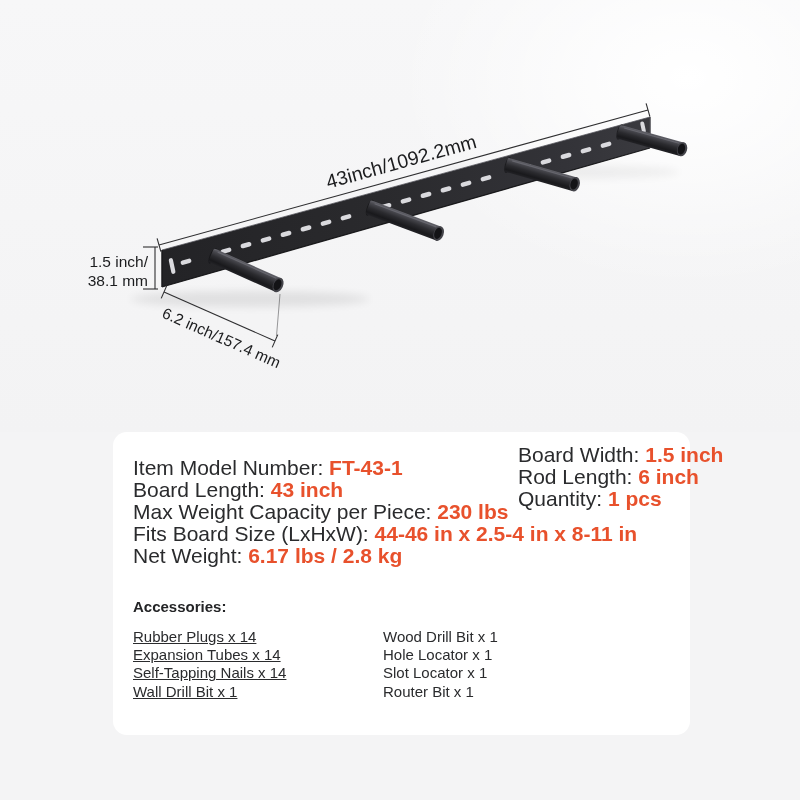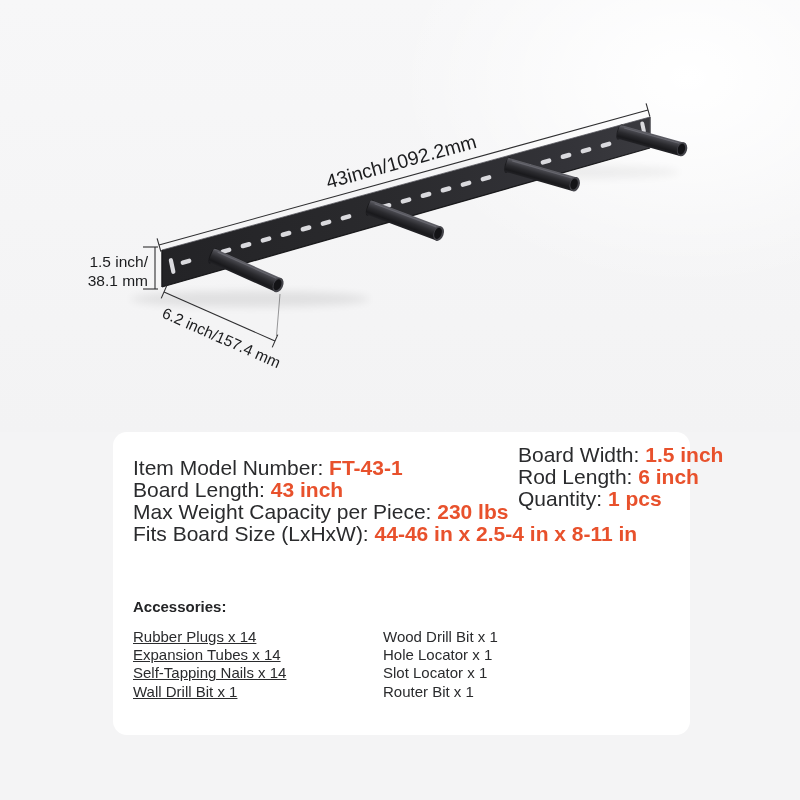--- a/index.html
+++ b/index.html
@@ -147,20 +147,21 @@
     </svg>
   </div>
 
   <div class="spec-card">
 
     <div class="spec-col left">
       <div class="spec-row"><span>Item Model Number: </span><span class="val">FT-43-1</span></div>
       <div class="spec-row"><span>Board Length: </span><span class="val">43 inch</span></div>
       <div class="spec-row"><span>Max Weight Capacity per Piece: </span><span class="val">230 lbs</span></div>
       <div class="spec-row"><span>Fits Board Size (LxHxW): </span><span class="val">44-46 in x 2.5-4 in x 8-11 in</span></div>
+      <div class="spec-row"><span>Net Weight: </span><span class="val">6.17 lbs / 2.8 kg</span></div>
     </div>
 
     <div class="spec-col right">
       <div class="spec-row"><span>Board Width: </span><span class="val">1.5 inch</span></div>
       <div class="spec-row"><span>Rod Length: </span><span class="val">6 inch</span></div>
       <div class="spec-row"><span>Quantity: </span><span class="val">1 pcs</span></div>
     </div>
 
     <div class="acc-title">Accessories:</div>
 

